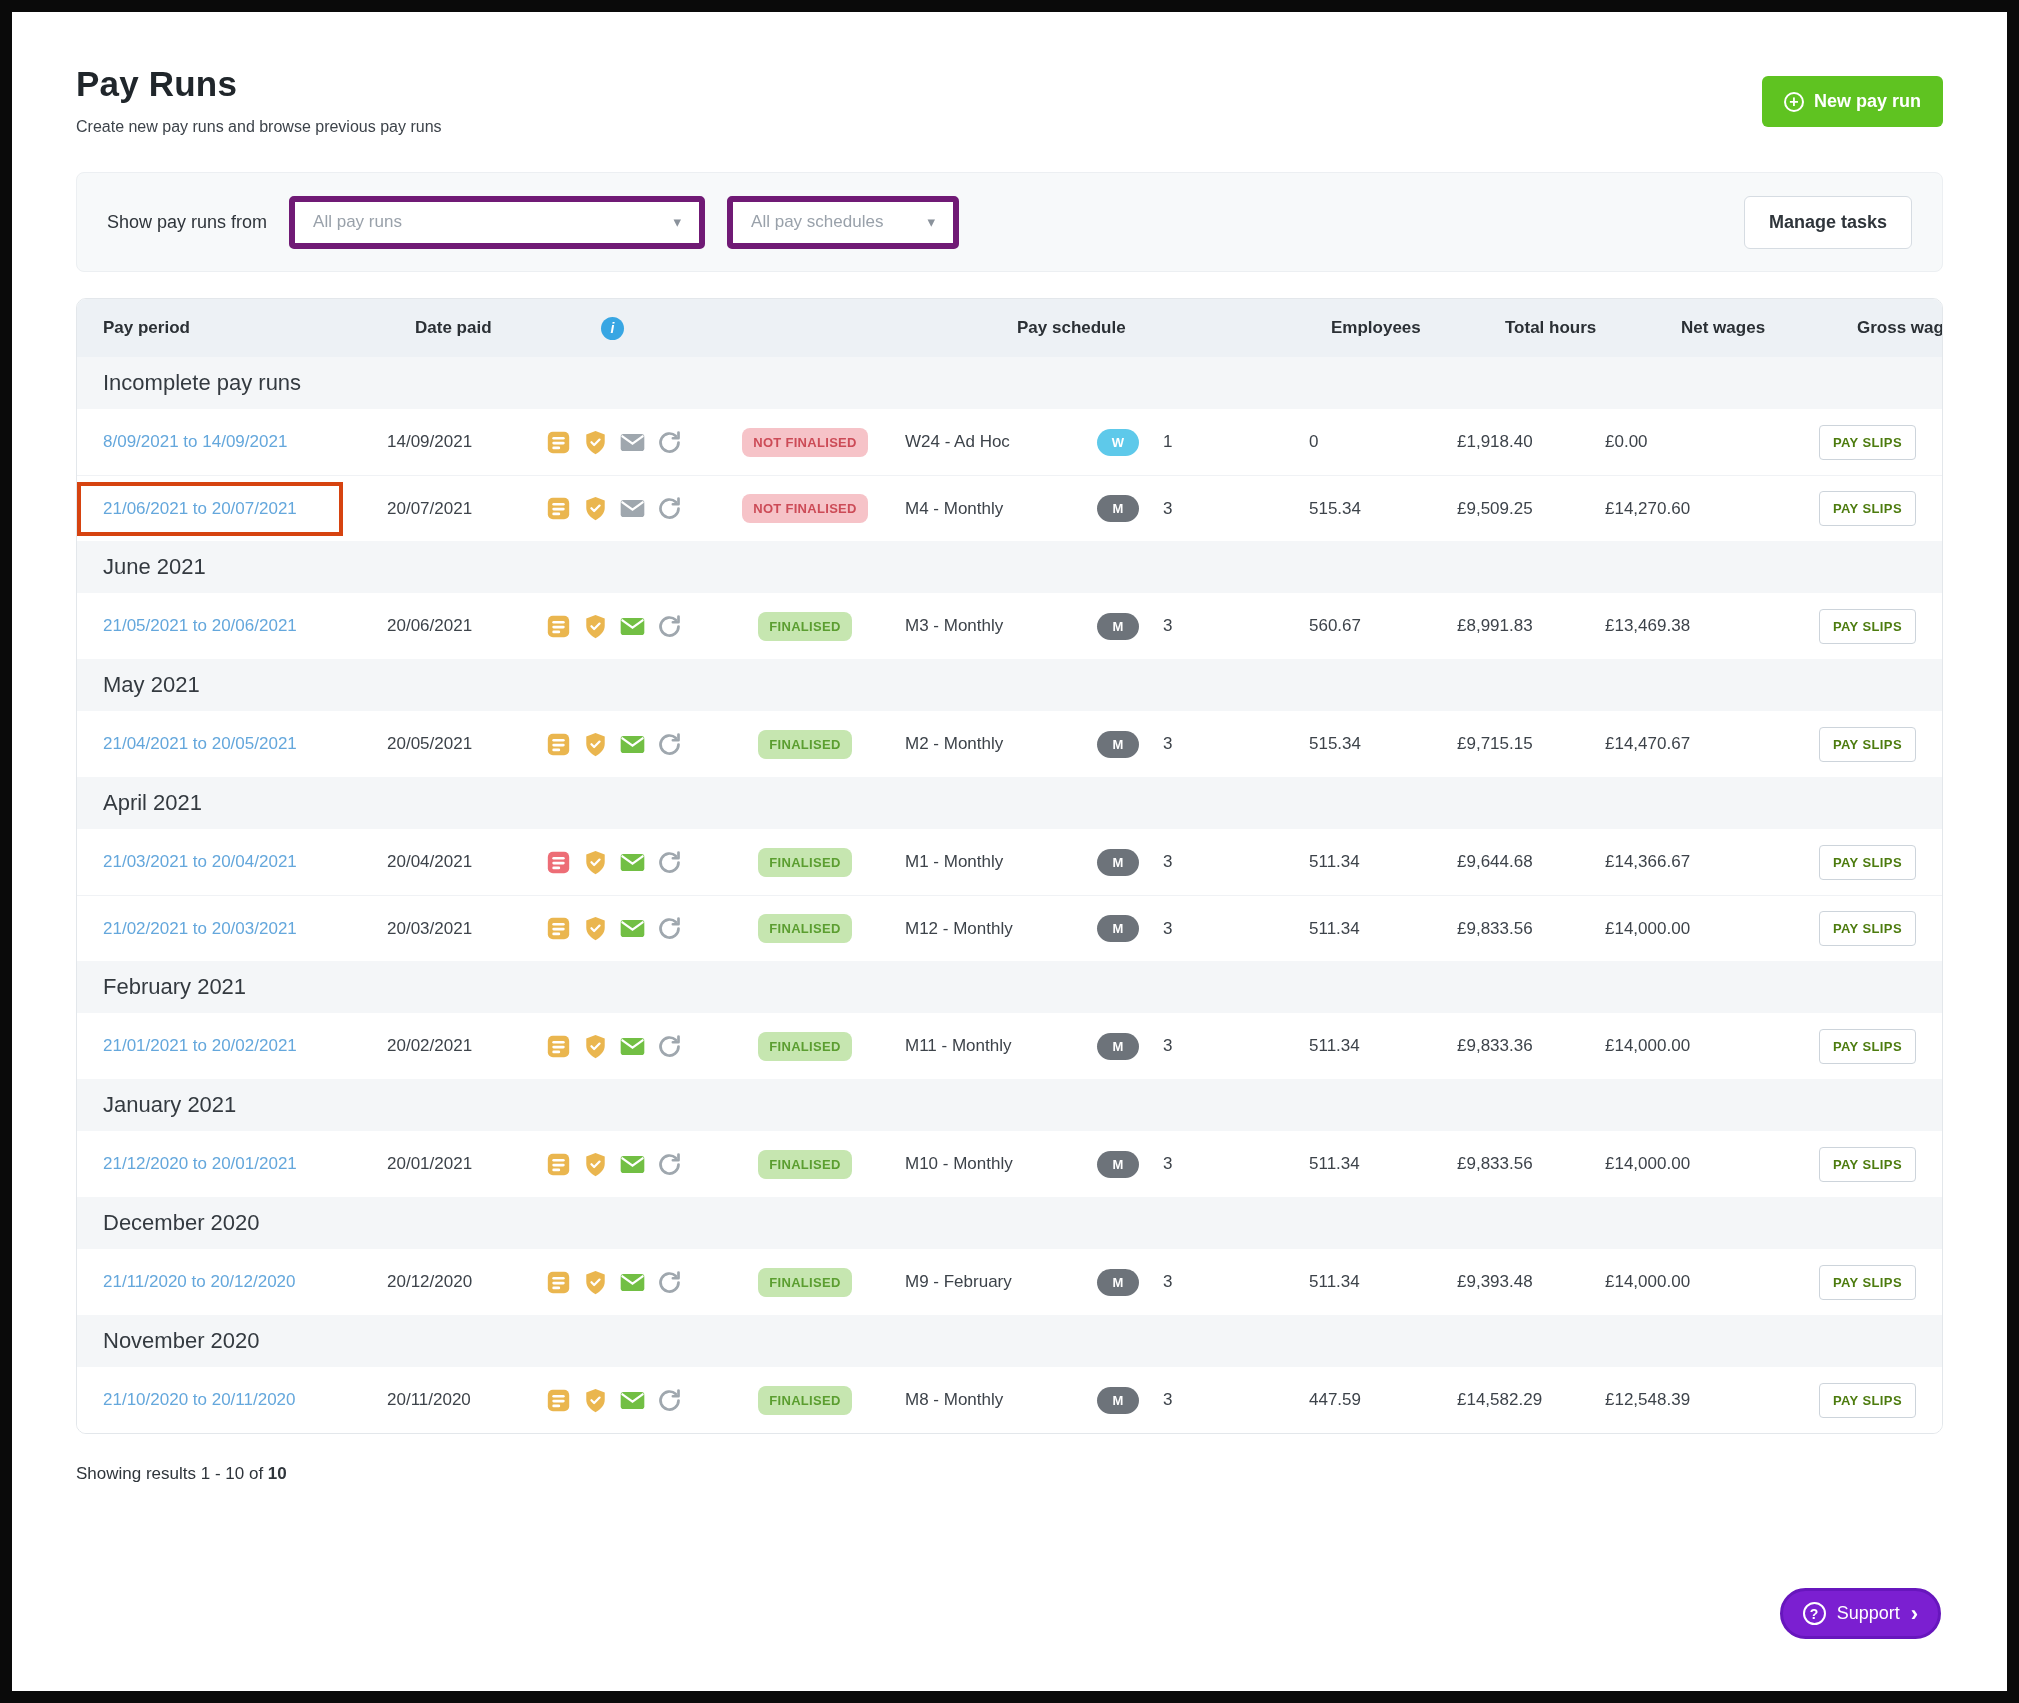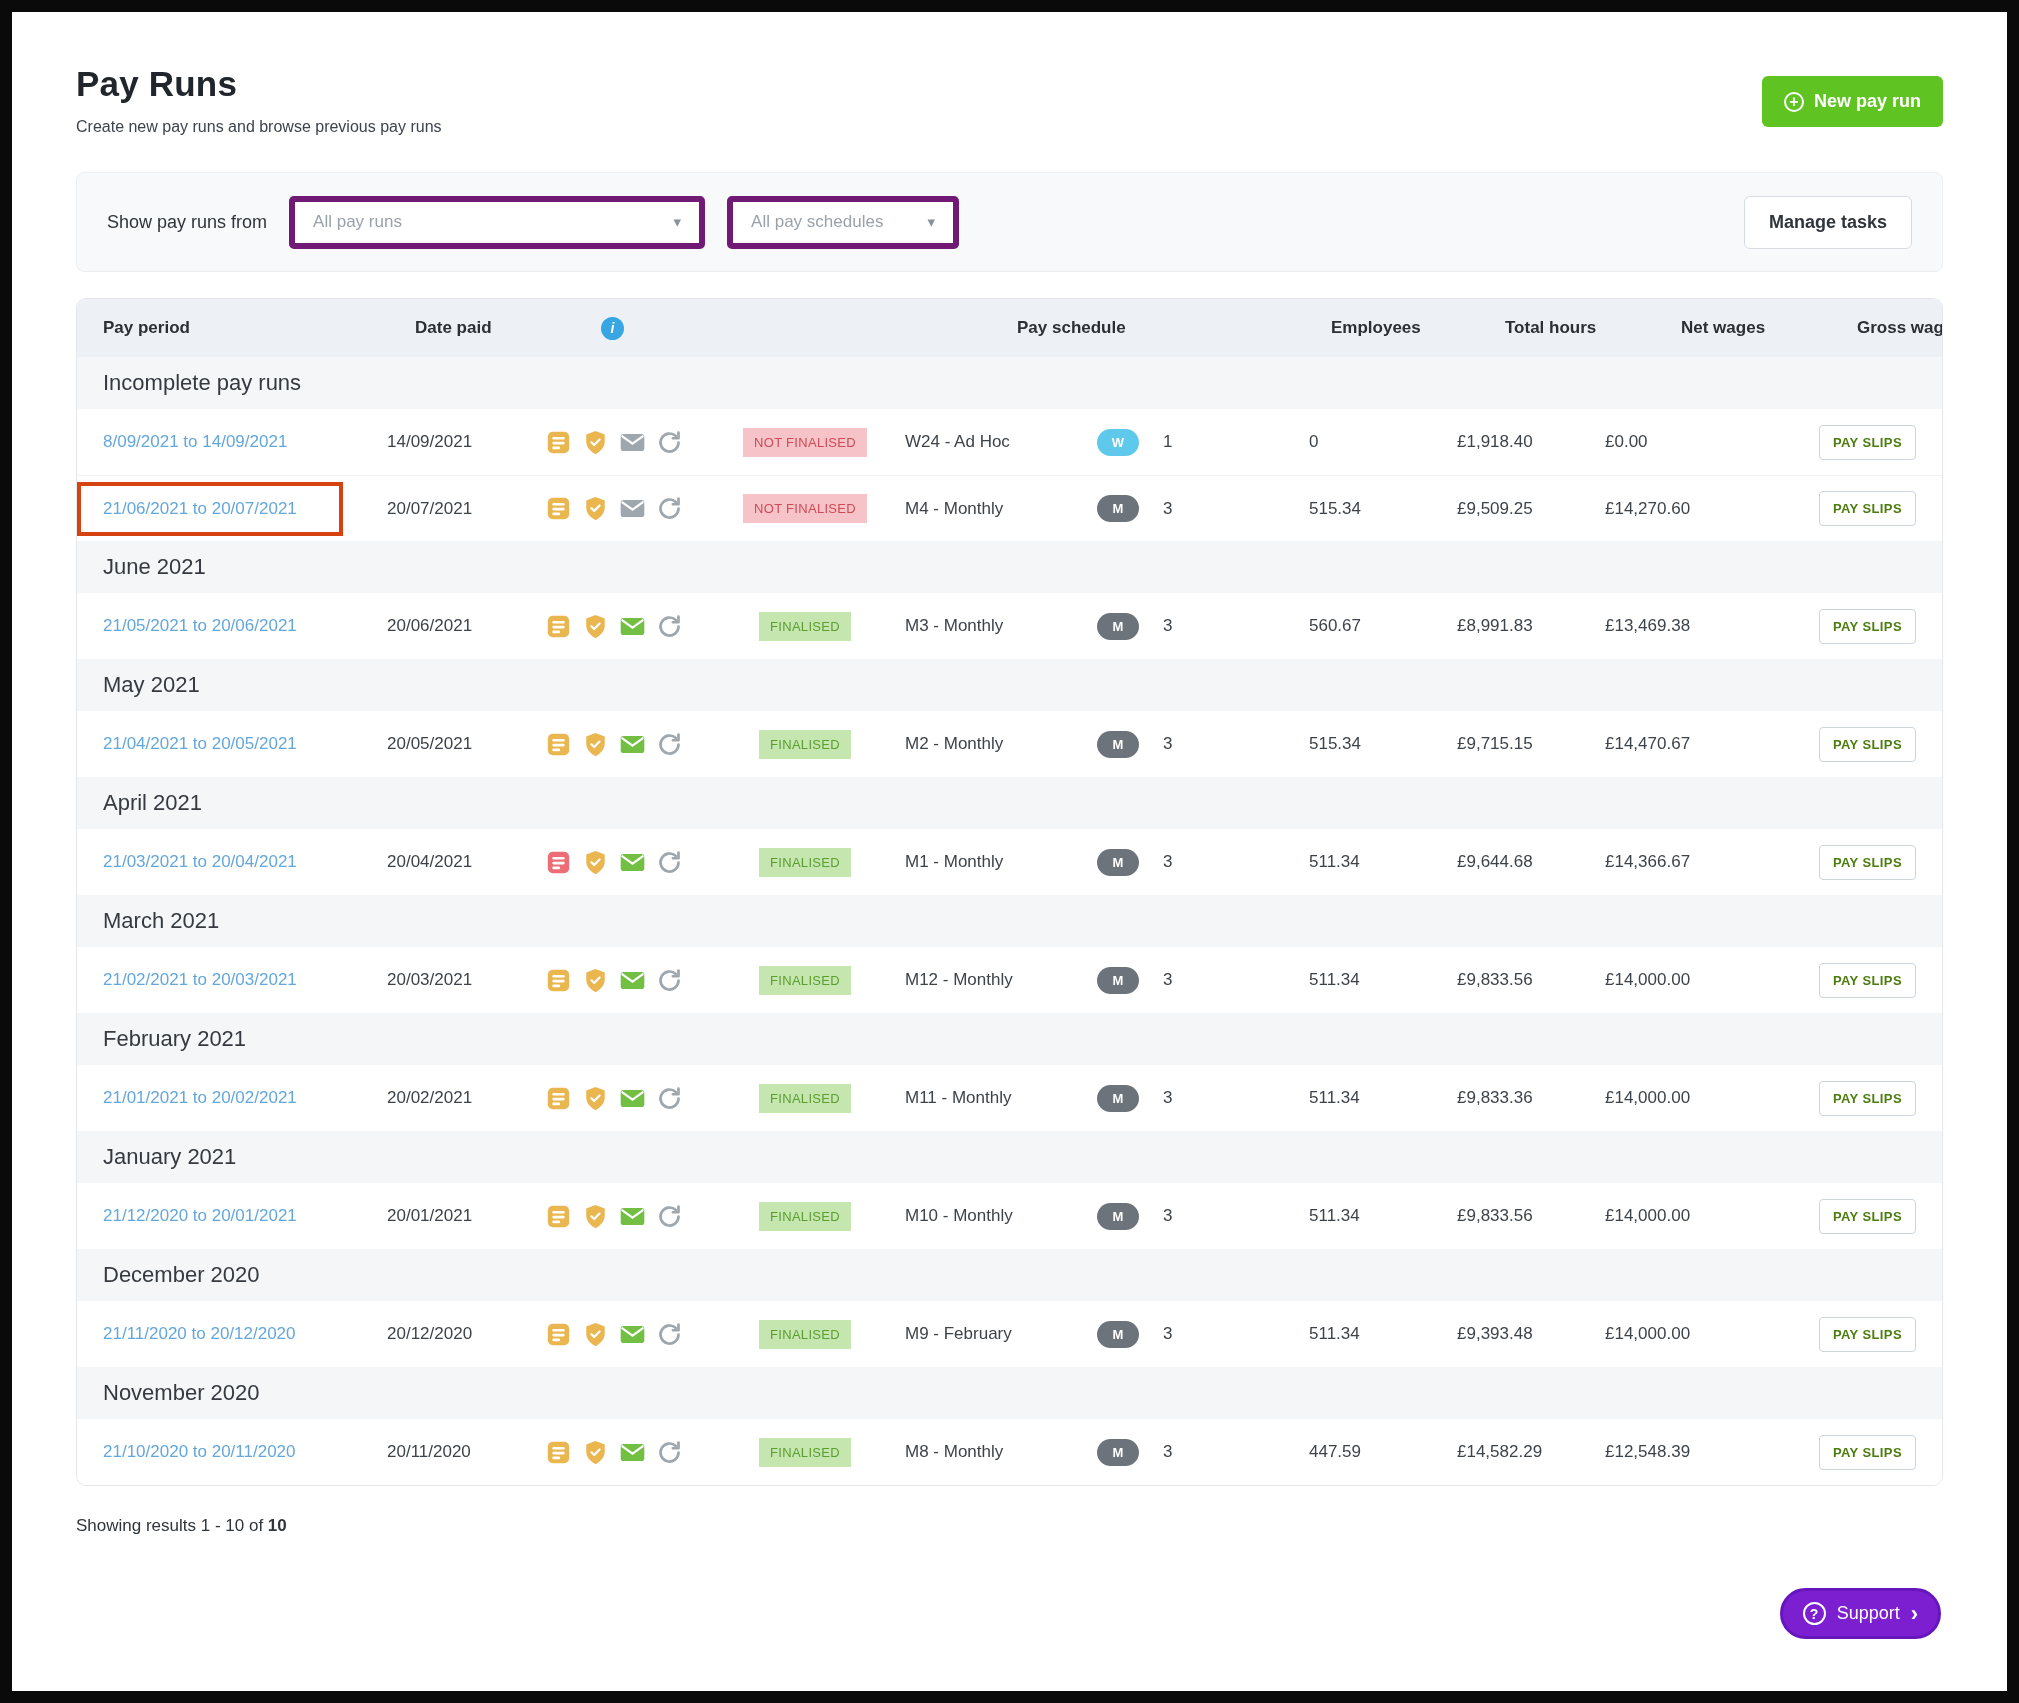--- a/index.html
+++ b/index.html
@@ -51,21 +51,21 @@
   .data-row + .data-row{border-top:1px solid #f0f2f5;}
   .period-link{color:var(--link-blue);text-decoration:none;font-size:17px;}
   .annotation{display:none;position:absolute;left:0;top:6px;height:54px;width:266px;
     border:4px solid var(--annotation-orange);pointer-events:none;}
   .icons-cell{display:flex;align-items:center;gap:10px;}
   .icon{display:inline-flex;width:27px;height:27px;}
   .icon svg{width:100%;height:100%;}
   .c-amber{color:var(--icon-amber);} .c-red{color:var(--icon-red);}
   .c-grey{color:var(--icon-grey);} .c-green{color:var(--icon-green);}
   .status-cell{display:flex;justify-content:center;}
-  .status-badge{font-size:13px;font-weight:400;letter-spacing:.3px;border-radius:0;padding:7px 11px;white-space:nowrap;}
+  .status-badge{font-size:13px;font-weight:700;letter-spacing:.3px;border-radius:8px;padding:7px 11px;white-space:nowrap;}
   .status-badge.not-finalised{background:var(--status-red-bg);color:var(--status-red);}
   .status-badge.finalised{background:var(--status-green-bg);color:var(--status-green);}
   .sched-pill{width:42px;height:27px;border-radius:14px;color:#fff;font-size:13px;font-weight:700;
     display:inline-flex;align-items:center;justify-content:center;}
   .pill-w{background:var(--pill-blue);} .pill-m{background:var(--pill-grey);}
   .actions-cell{display:flex;justify-content:flex-end;}
   .payslips-btn{background:transparent;border:1px solid #cdd4db;border-radius:4px;color:#4d7c0f;
     font-size:13px;font-weight:600;letter-spacing:.4px;padding:9px 13px;cursor:pointer;white-space:nowrap;font-family:Liberation Sans, sans-serif;}
 
   
@@ -376,23 +376,20 @@
     <div><span class="sched-pill pill-m">M</span></div>
     <div class="c-emp">3</div>
     <div class="c-hours">511.34</div>
     <div class="c-net">£9,644.68</div>
     <div class="c-gross">£14,366.67</div>
     <div class="actions-cell">
               <button class="payslips-btn">PAY SLIPS</button>
             </div>
   </div>
 
-  <div class="group-row">
-    <span>March 2021</span>
-  </div>
 
   <div class="row data-row">
     <div>
       <a class="period-link" href="#">21/02/2021 to 20/03/2021</a>
       
     </div>
     <div class="c-date">20/03/2021</div>
     <div class="icons-cell">
       <span class="icon c-amber">
         <svg viewBox="0 0 24 24">

